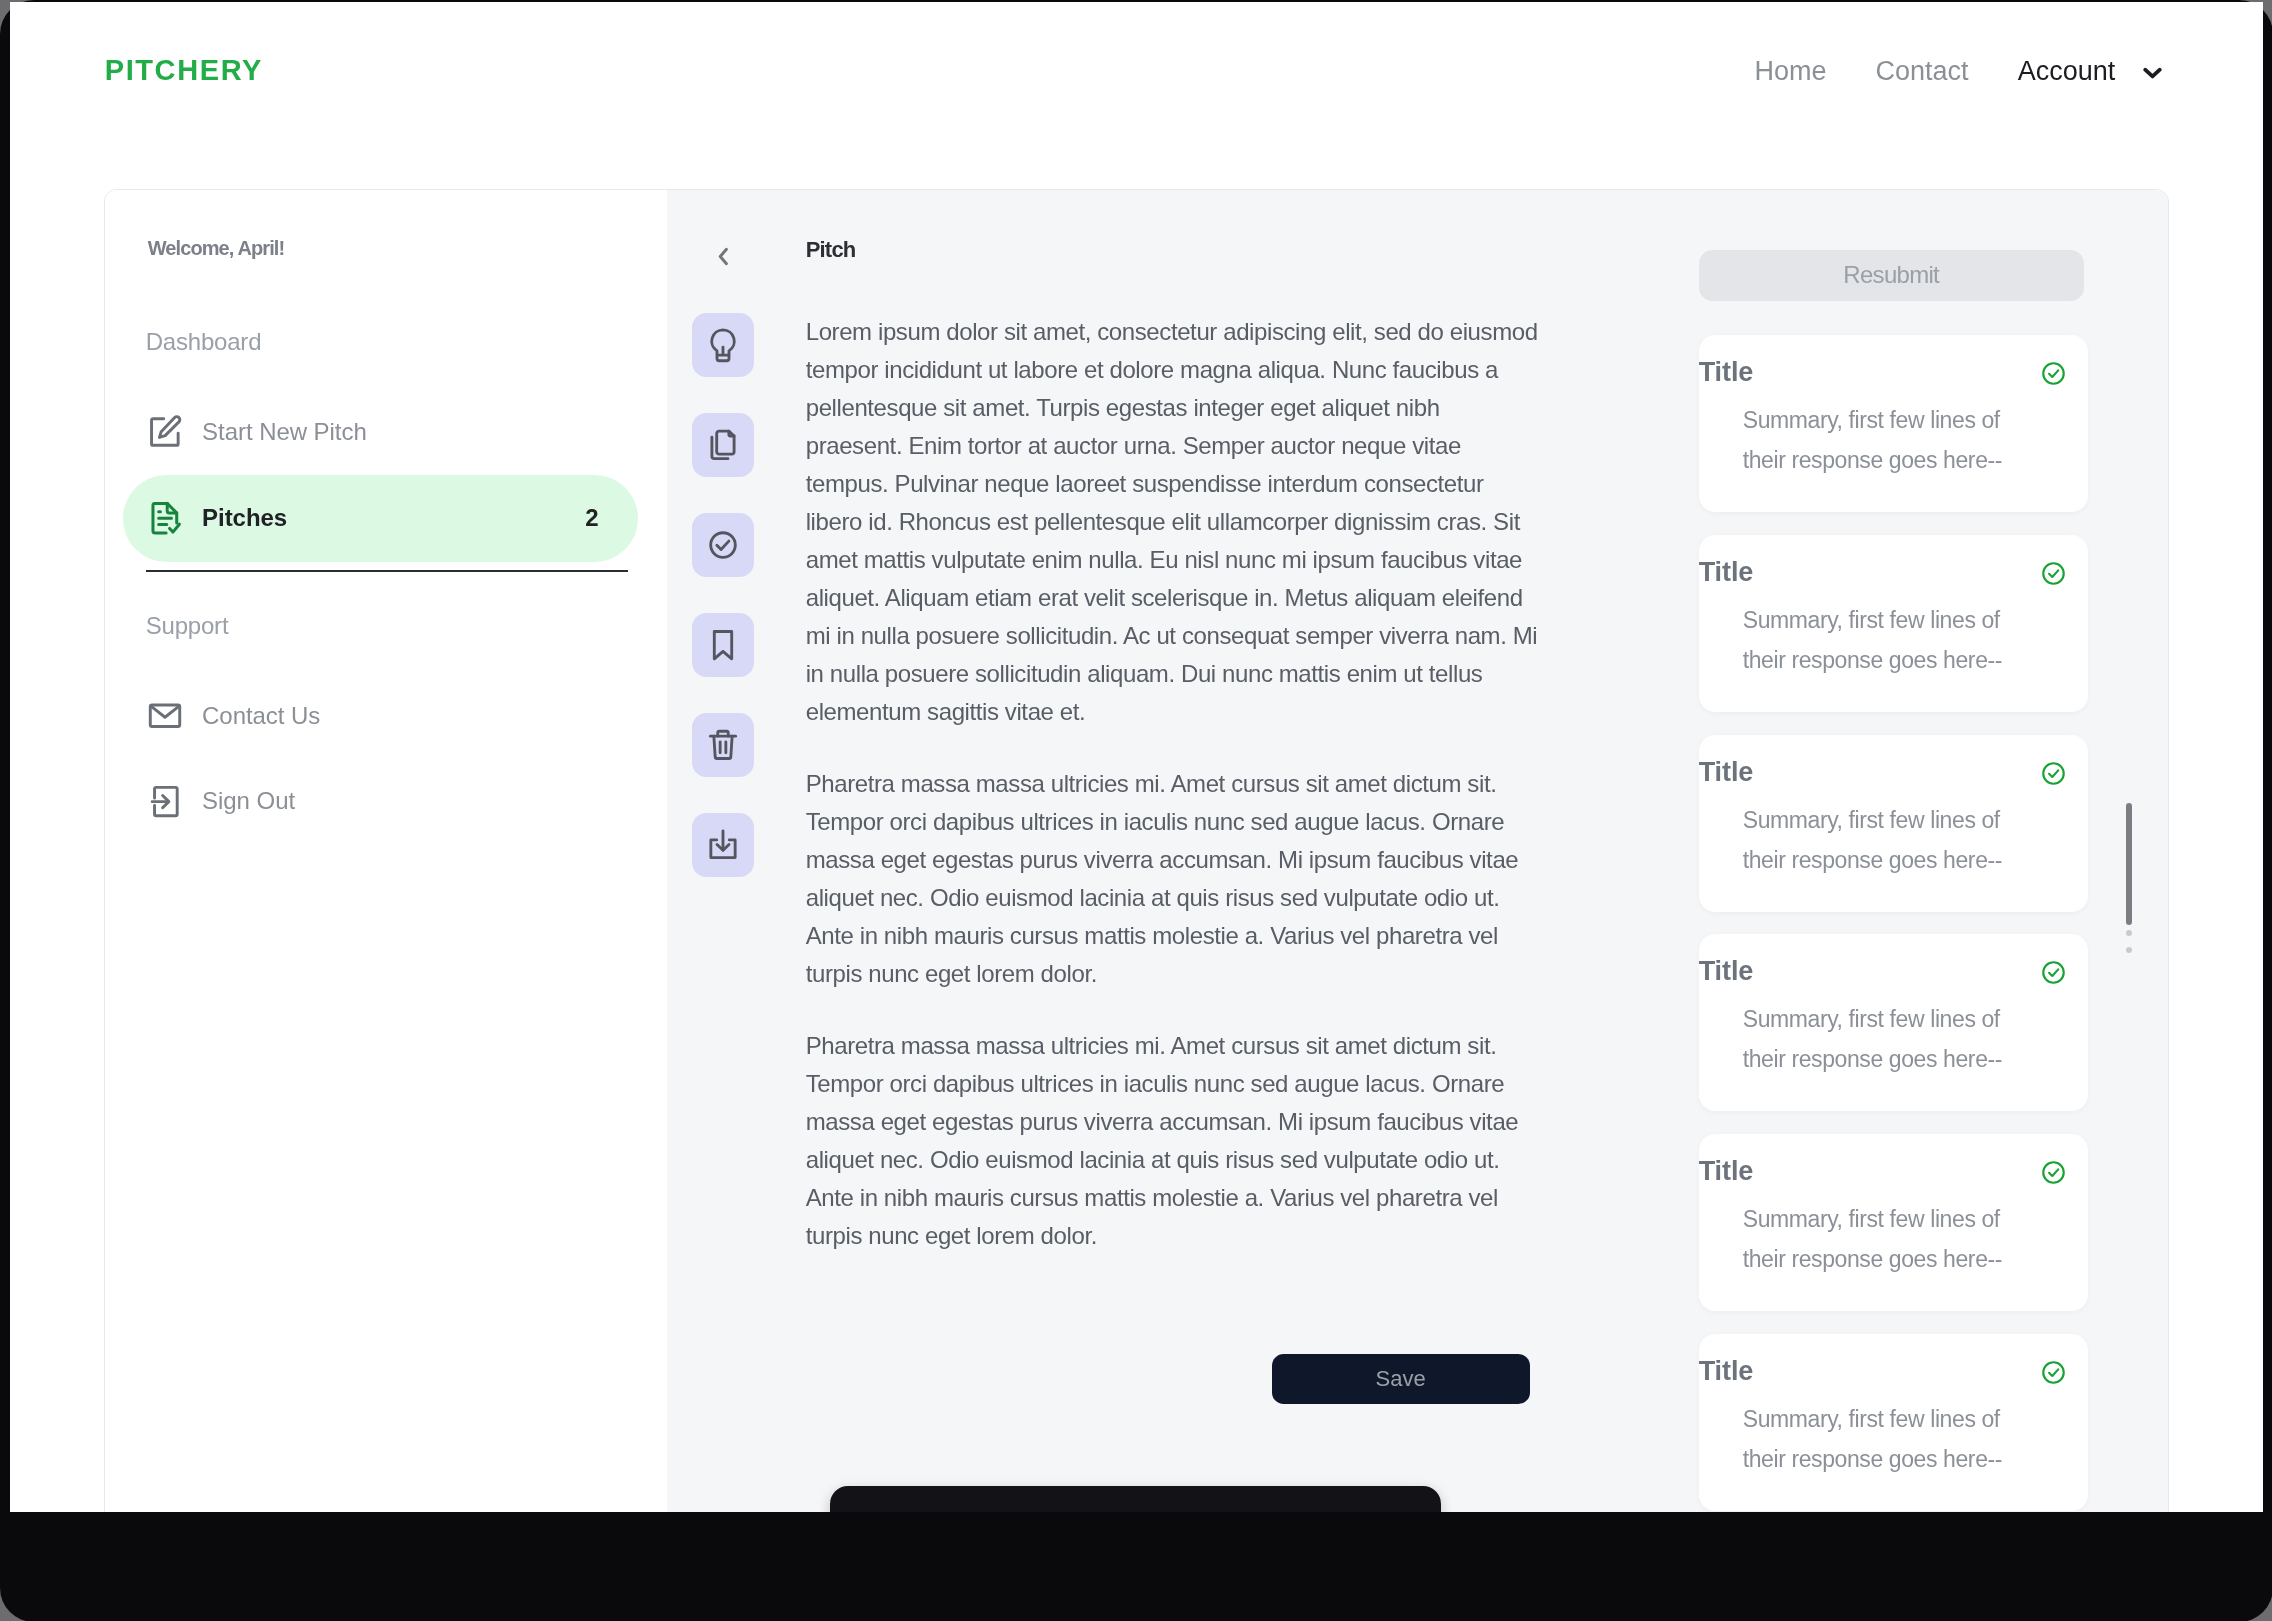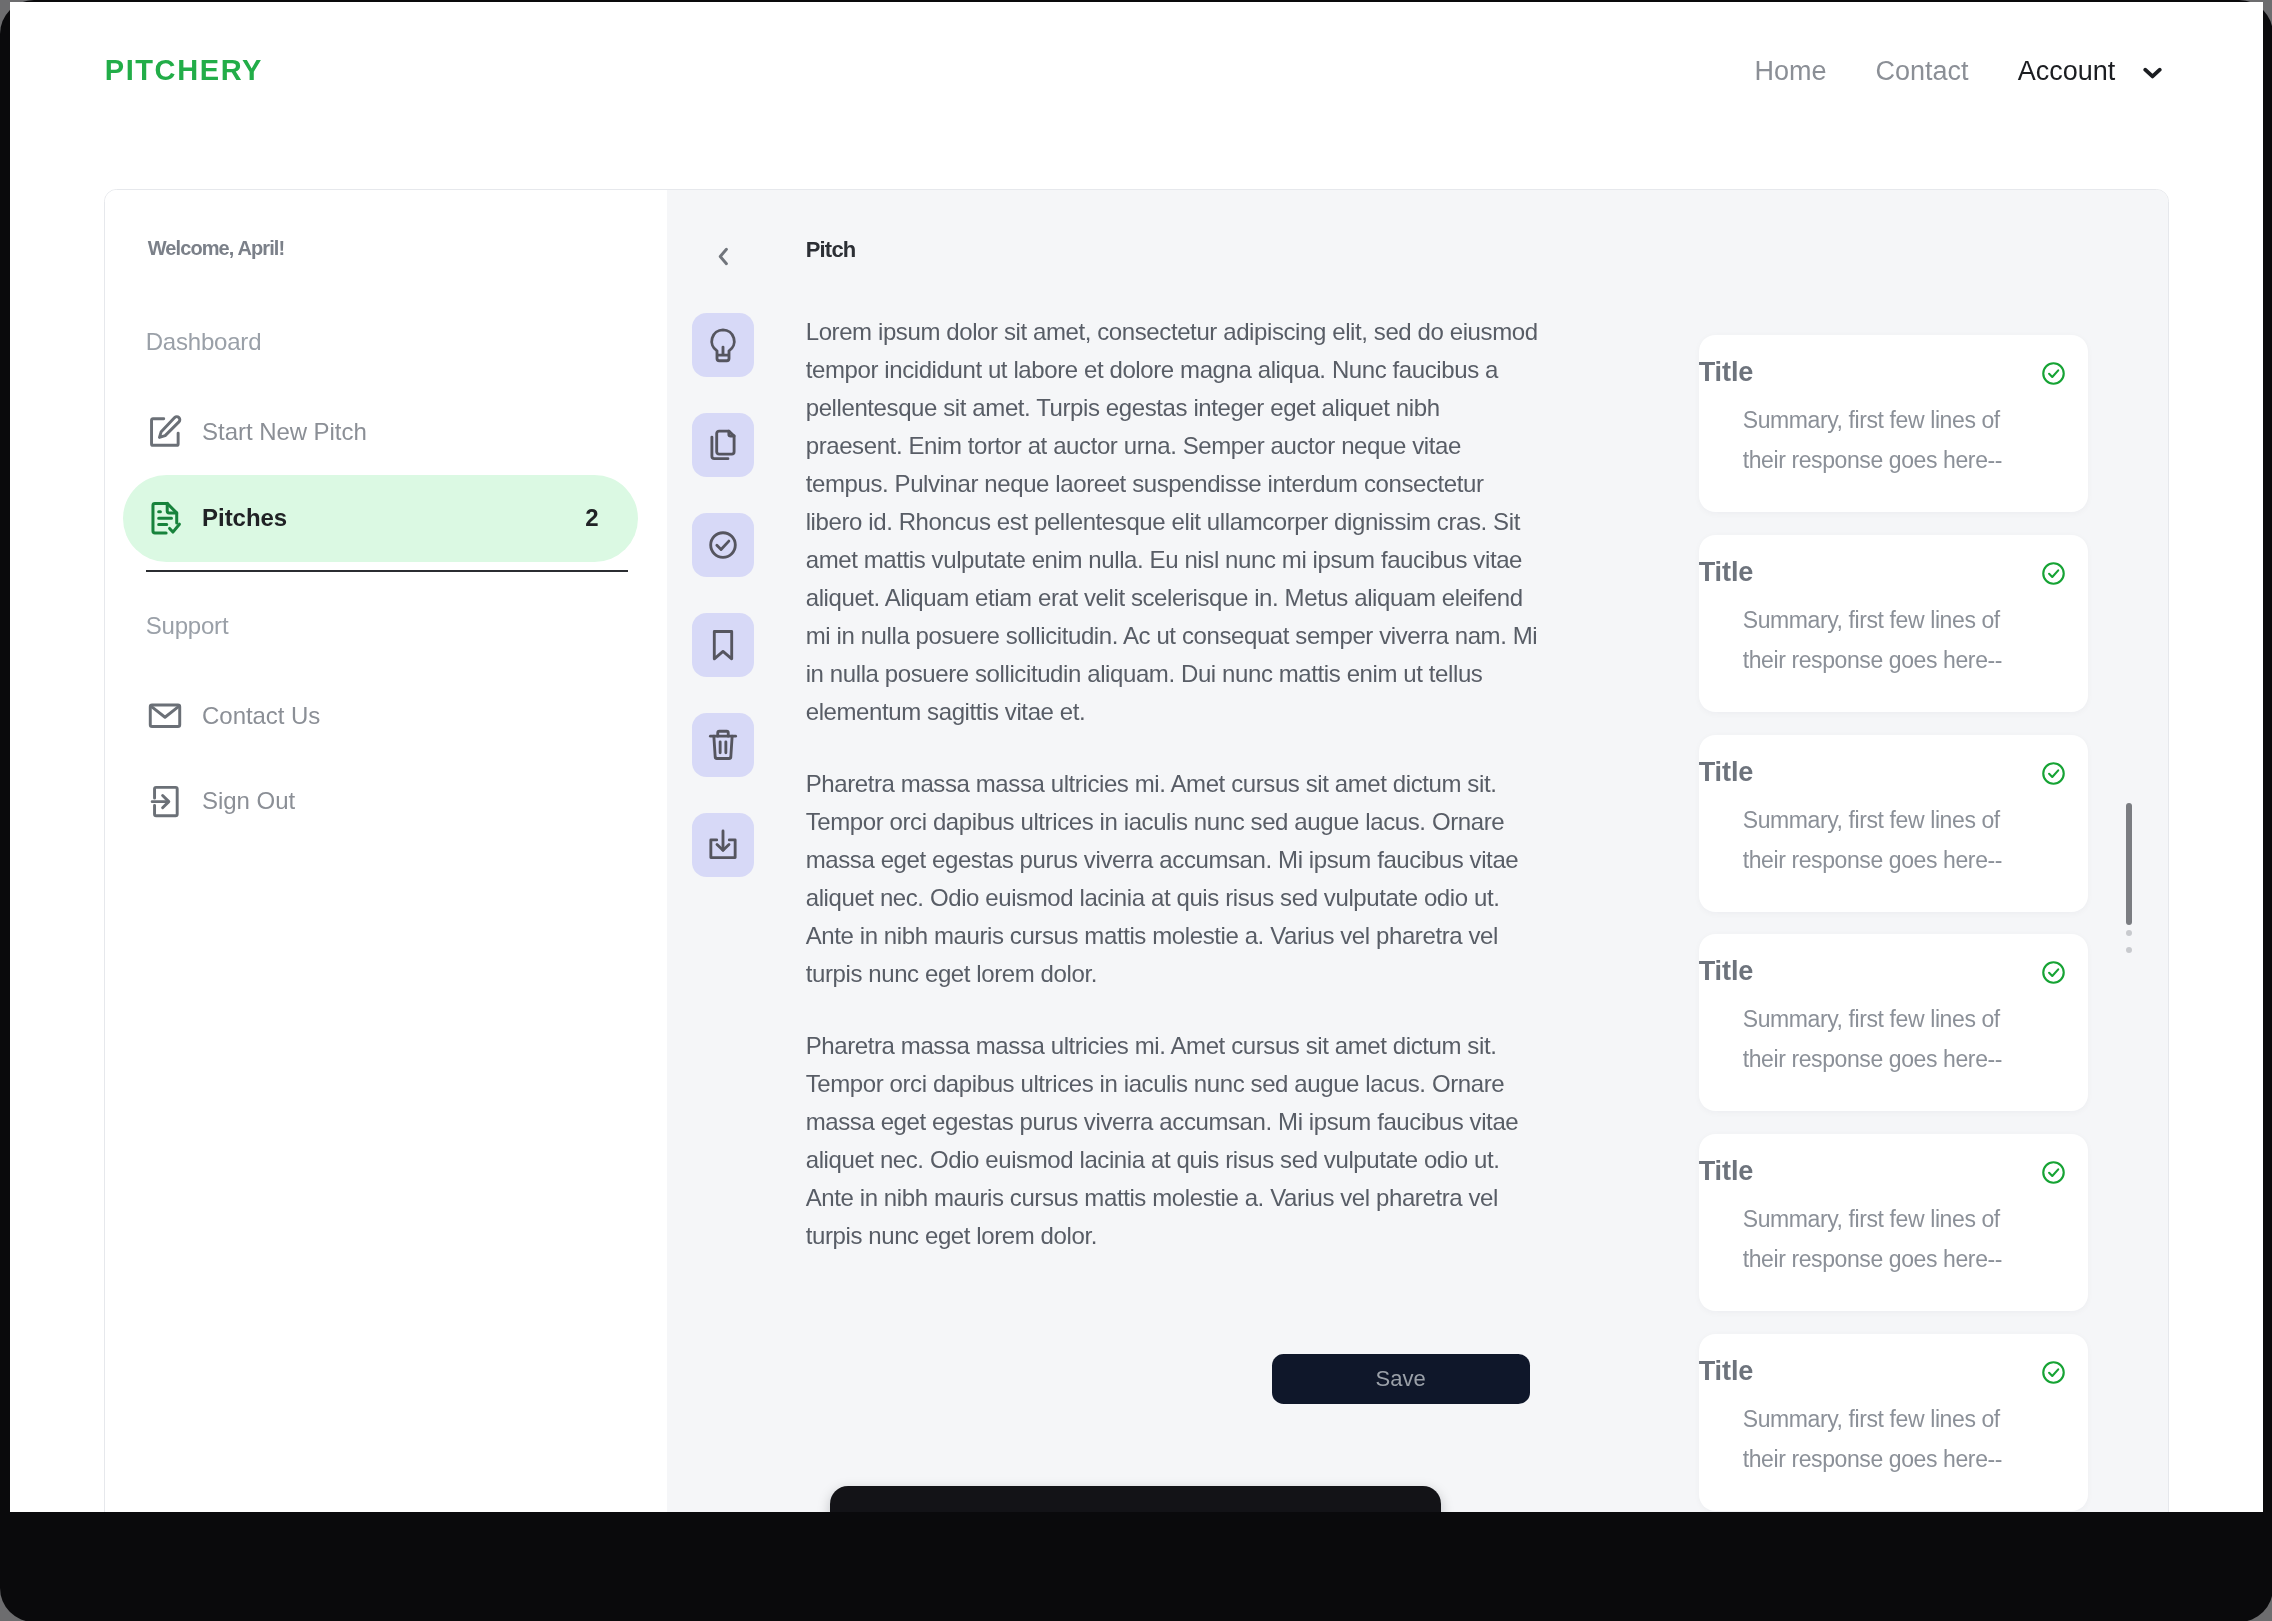--- a/index.html
+++ b/index.html
@@ -247,20 +247,21 @@
       </div>
 
       <div class="body-text">
         <p>Lorem ipsum dolor sit amet, consectetur adipiscing elit, sed do eiusmod tempor incididunt ut labore et dolore magna aliqua. Nunc faucibus a pellentesque sit amet. Turpis egestas integer eget aliquet nibh praesent. Enim tortor at auctor urna. Semper auctor neque vitae tempus. Pulvinar neque laoreet suspendisse interdum consectetur libero id. Rhoncus est pellentesque elit ullamcorper dignissim cras. Sit amet mattis vulputate enim nulla. Eu nisl nunc mi ipsum faucibus vitae aliquet. Aliquam etiam erat velit scelerisque in. Metus aliquam eleifend mi in nulla posuere sollicitudin. Ac ut consequat semper viverra nam. Mi in nulla posuere sollicitudin aliquam. Dui nunc mattis enim ut tellus elementum sagittis vitae et.</p>
         <p>Pharetra massa massa ultricies mi. Amet cursus sit amet dictum sit. Tempor orci dapibus ultrices in iaculis nunc sed augue lacus. Ornare massa eget egestas purus viverra accumsan. Mi ipsum faucibus vitae aliquet nec. Odio euismod lacinia at quis risus sed vulputate odio ut. Ante in nibh mauris cursus mattis molestie a. Varius vel pharetra vel turpis nunc eget lorem dolor.</p>
         <p>Pharetra massa massa ultricies mi. Amet cursus sit amet dictum sit. Tempor orci dapibus ultrices in iaculis nunc sed augue lacus. Ornare massa eget egestas purus viverra accumsan. Mi ipsum faucibus vitae aliquet nec. Odio euismod lacinia at quis risus sed vulputate odio ut. Ante in nibh mauris cursus mattis molestie a. Varius vel pharetra vel turpis nunc eget lorem dolor.</p>
       </div>
 
       <div class="save-btn">Save</div>
 
+      <div class="resubmit">Resubmit</div>
 
       <div class="pcard" style="top:145px">
         <div class="ptitle">Title</div>
         <div class="pcheck">
           <svg viewBox="0 0 24 24" fill="none" stroke="#16a334" stroke-width="1.9" stroke-linecap="round" stroke-linejoin="round">
                 <circle cx="12" cy="12" r="9.1"></circle>
                 <path d="M8.1 12.3l2.8 2.8 5.3-5.9"></path>
               </svg>
         </div>
         <div class="psumm">Summary, first few lines of their response goes here--</div>

